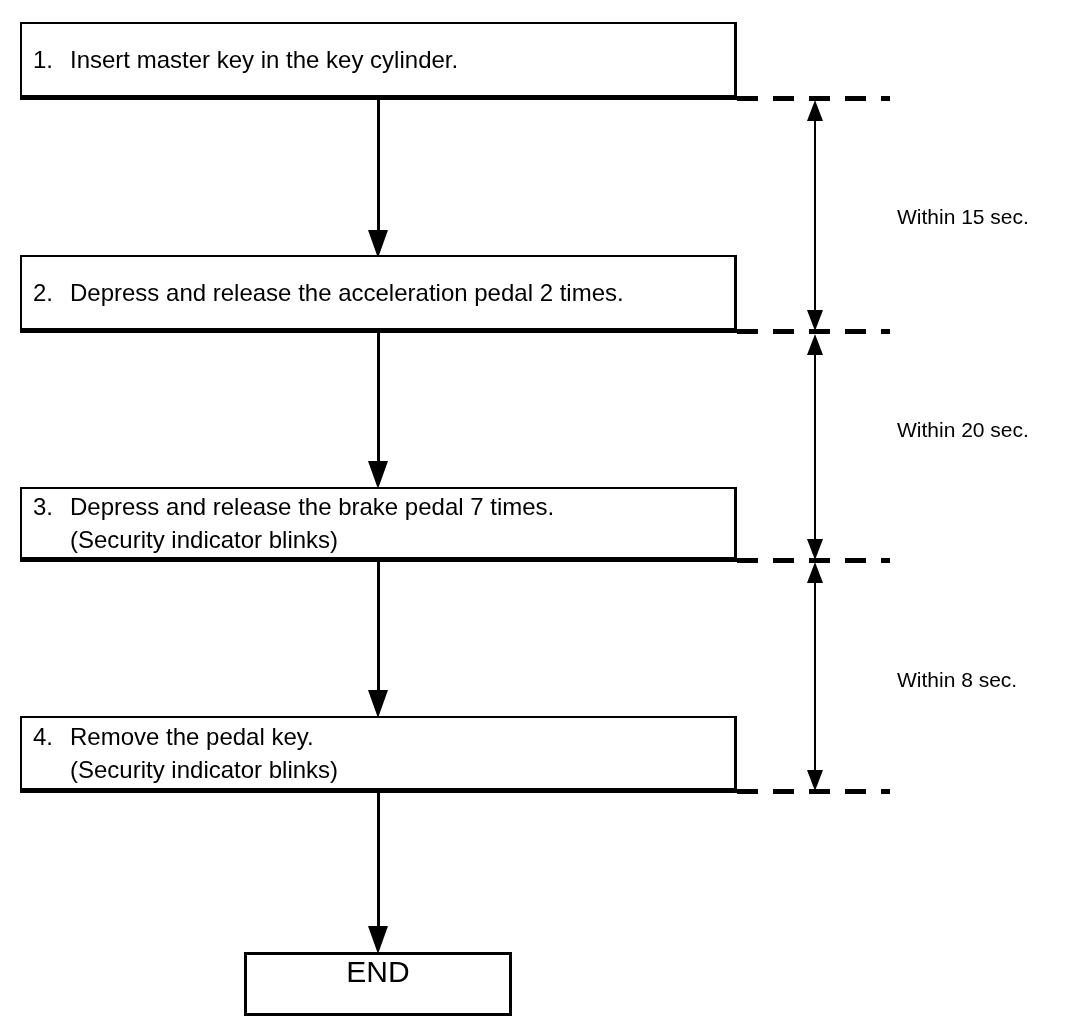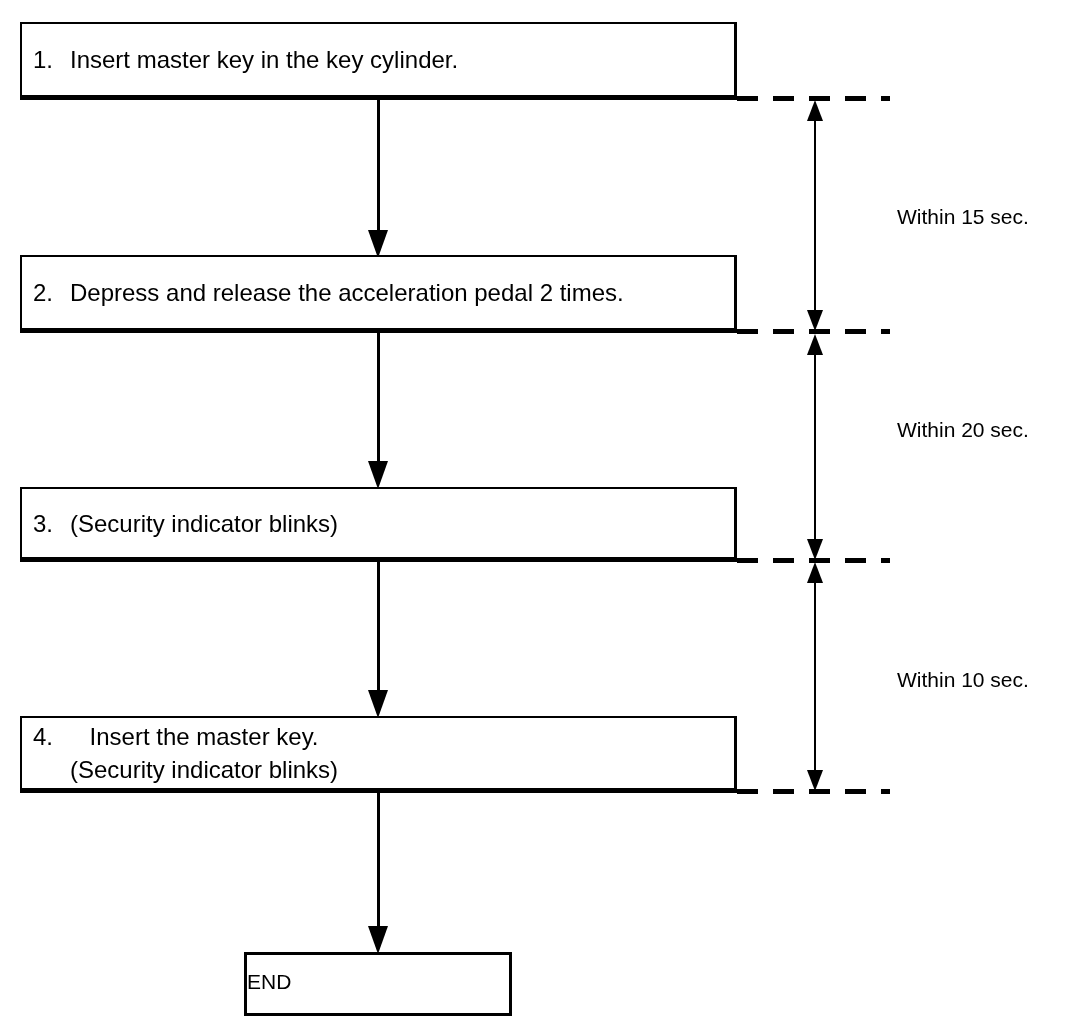--- a/index.html
+++ b/index.html
@@ -34,21 +34,21 @@
     display: flex;
     padding-left: 11px;
     font-size: 24px;
     line-height: 33px;
   }
   .step-num {
     width: 37px;
     flex: 0 0 37px;
   }
   .step-lines { }
-  .step-line { display: block; text-align: center; }
+  .step-line { display: block; }
 
   
   .v-arrow {
     position: absolute;
     width: 22px;
   }
   .v-arrow .shaft {
     position: absolute;
     left: 9.5px;
     top: 0;
@@ -120,23 +120,24 @@
   
   .end-box {
     position: absolute;
     left: 244px;
     top: 952px;
     width: 268px;
     height: 64px;
     box-sizing: border-box;
     border: 3px solid #000;
     background: #ffffff;
-    font-size: 21px;
+    text-align: center;
+    font-size: 30px;
     line-height: 27px;
-    padding-top: 13px;
+    padding-top: 3px;
   }
 </style>
 </head>
 <body>
 
 <div class="canvas">
 
   <div class="step-box" style="top:22px; height:78px;">
     <div class="step-inner">
       <span class="step-num">1.</span>
@@ -162,35 +163,36 @@
 
   <div class="v-arrow" style="left:367px; top:333px; height:156px;">
     <div class="shaft"></div>
     <div class="head-down"></div>
   </div>
 
   <div class="step-box" style="top:487px; height:75px;">
     <div class="step-inner">
       <span class="step-num">3.</span>
       <span class="step-lines">
+        <span class="step-line">Depress and release the brake pedal 7 times.</span>
         <span class="step-line">(Security indicator blinks)</span>
       </span>
     </div>
   </div>
 
   <div class="v-arrow" style="left:367px; top:562px; height:156px;">
     <div class="shaft"></div>
     <div class="head-down"></div>
   </div>
 
   <div class="step-box" style="top:716px; height:77px;">
     <div class="step-inner">
       <span class="step-num">4.</span>
       <span class="step-lines">
-        <span class="step-line">Insert the master key.</span>
+        <span class="step-line">Remove the pedal key.</span>
         <span class="step-line">(Security indicator blinks)</span>
       </span>
     </div>
   </div>
 
   <div class="v-arrow" style="left:367px; top:793px; height:161px;">
     <div class="shaft"></div>
     <div class="head-down"></div>
   </div>
 
@@ -210,19 +212,19 @@
     <div class="head-down"></div>
   </div>
   <div class="t-arrow" style="top:562px; height:229px;">
     <div class="head-up"></div>
     <div class="shaft"></div>
     <div class="head-down"></div>
   </div>
 
   <div class="timing-label" style="top:203px;">Within 15 sec.</div>
   <div class="timing-label" style="top:416px;">Within 20 sec.</div>
-  <div class="timing-label" style="top:666px;">Within 10 sec.</div>
+  <div class="timing-label" style="top:666px;">Within 8 sec.</div>
 
   <div class="end-box">
     <div>END</div>
   </div>
 
 </div>
 
 </body></html>

